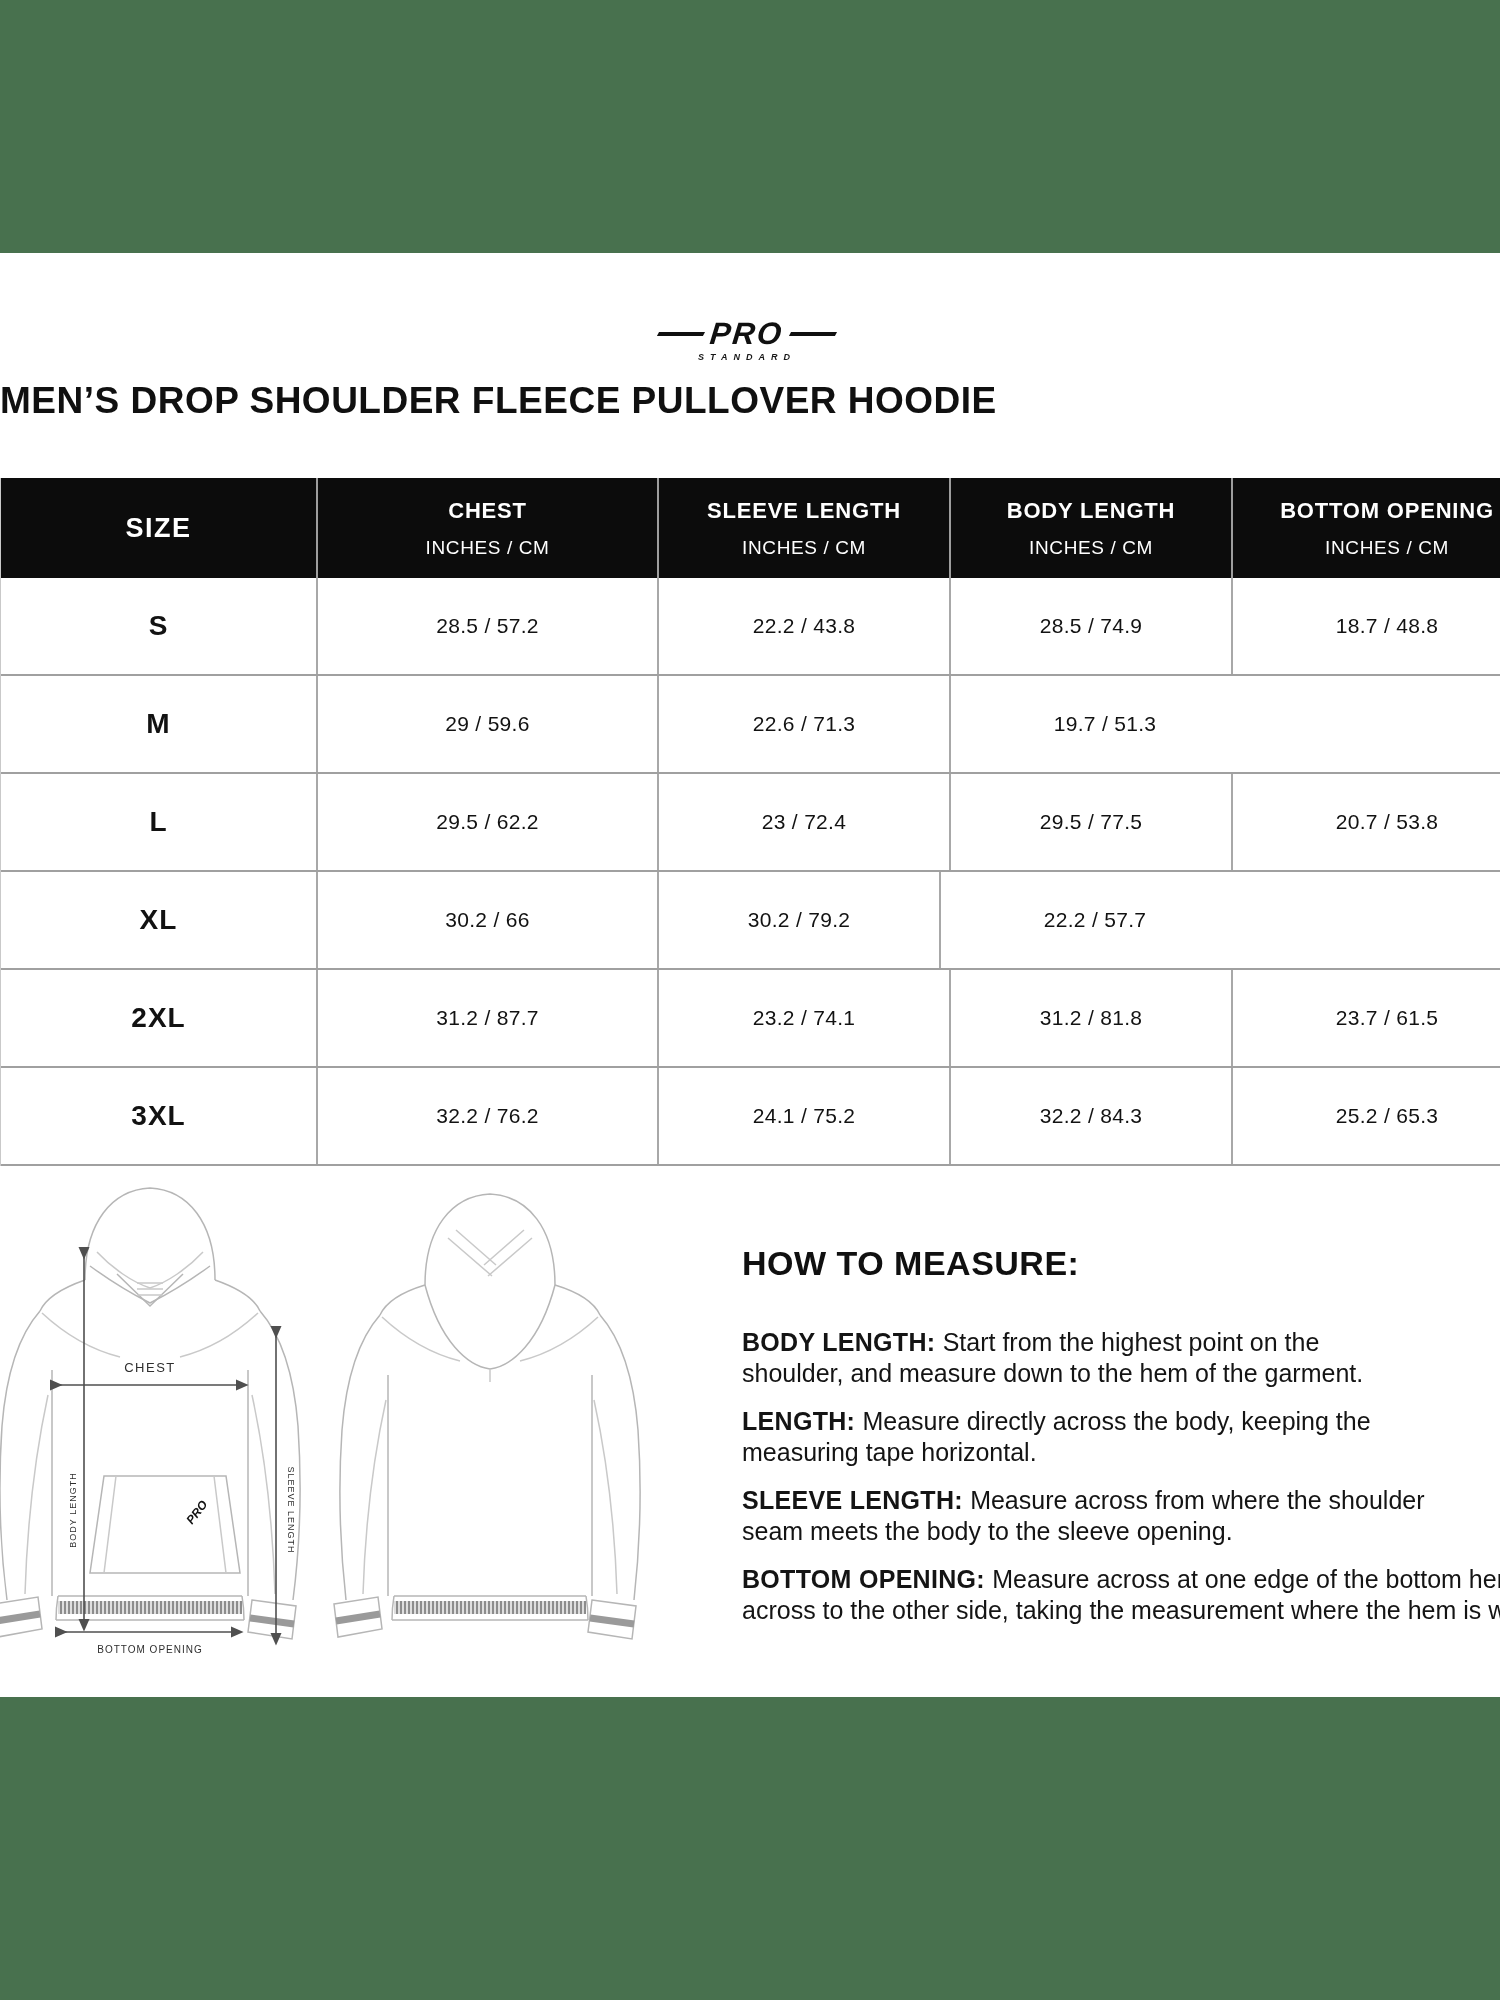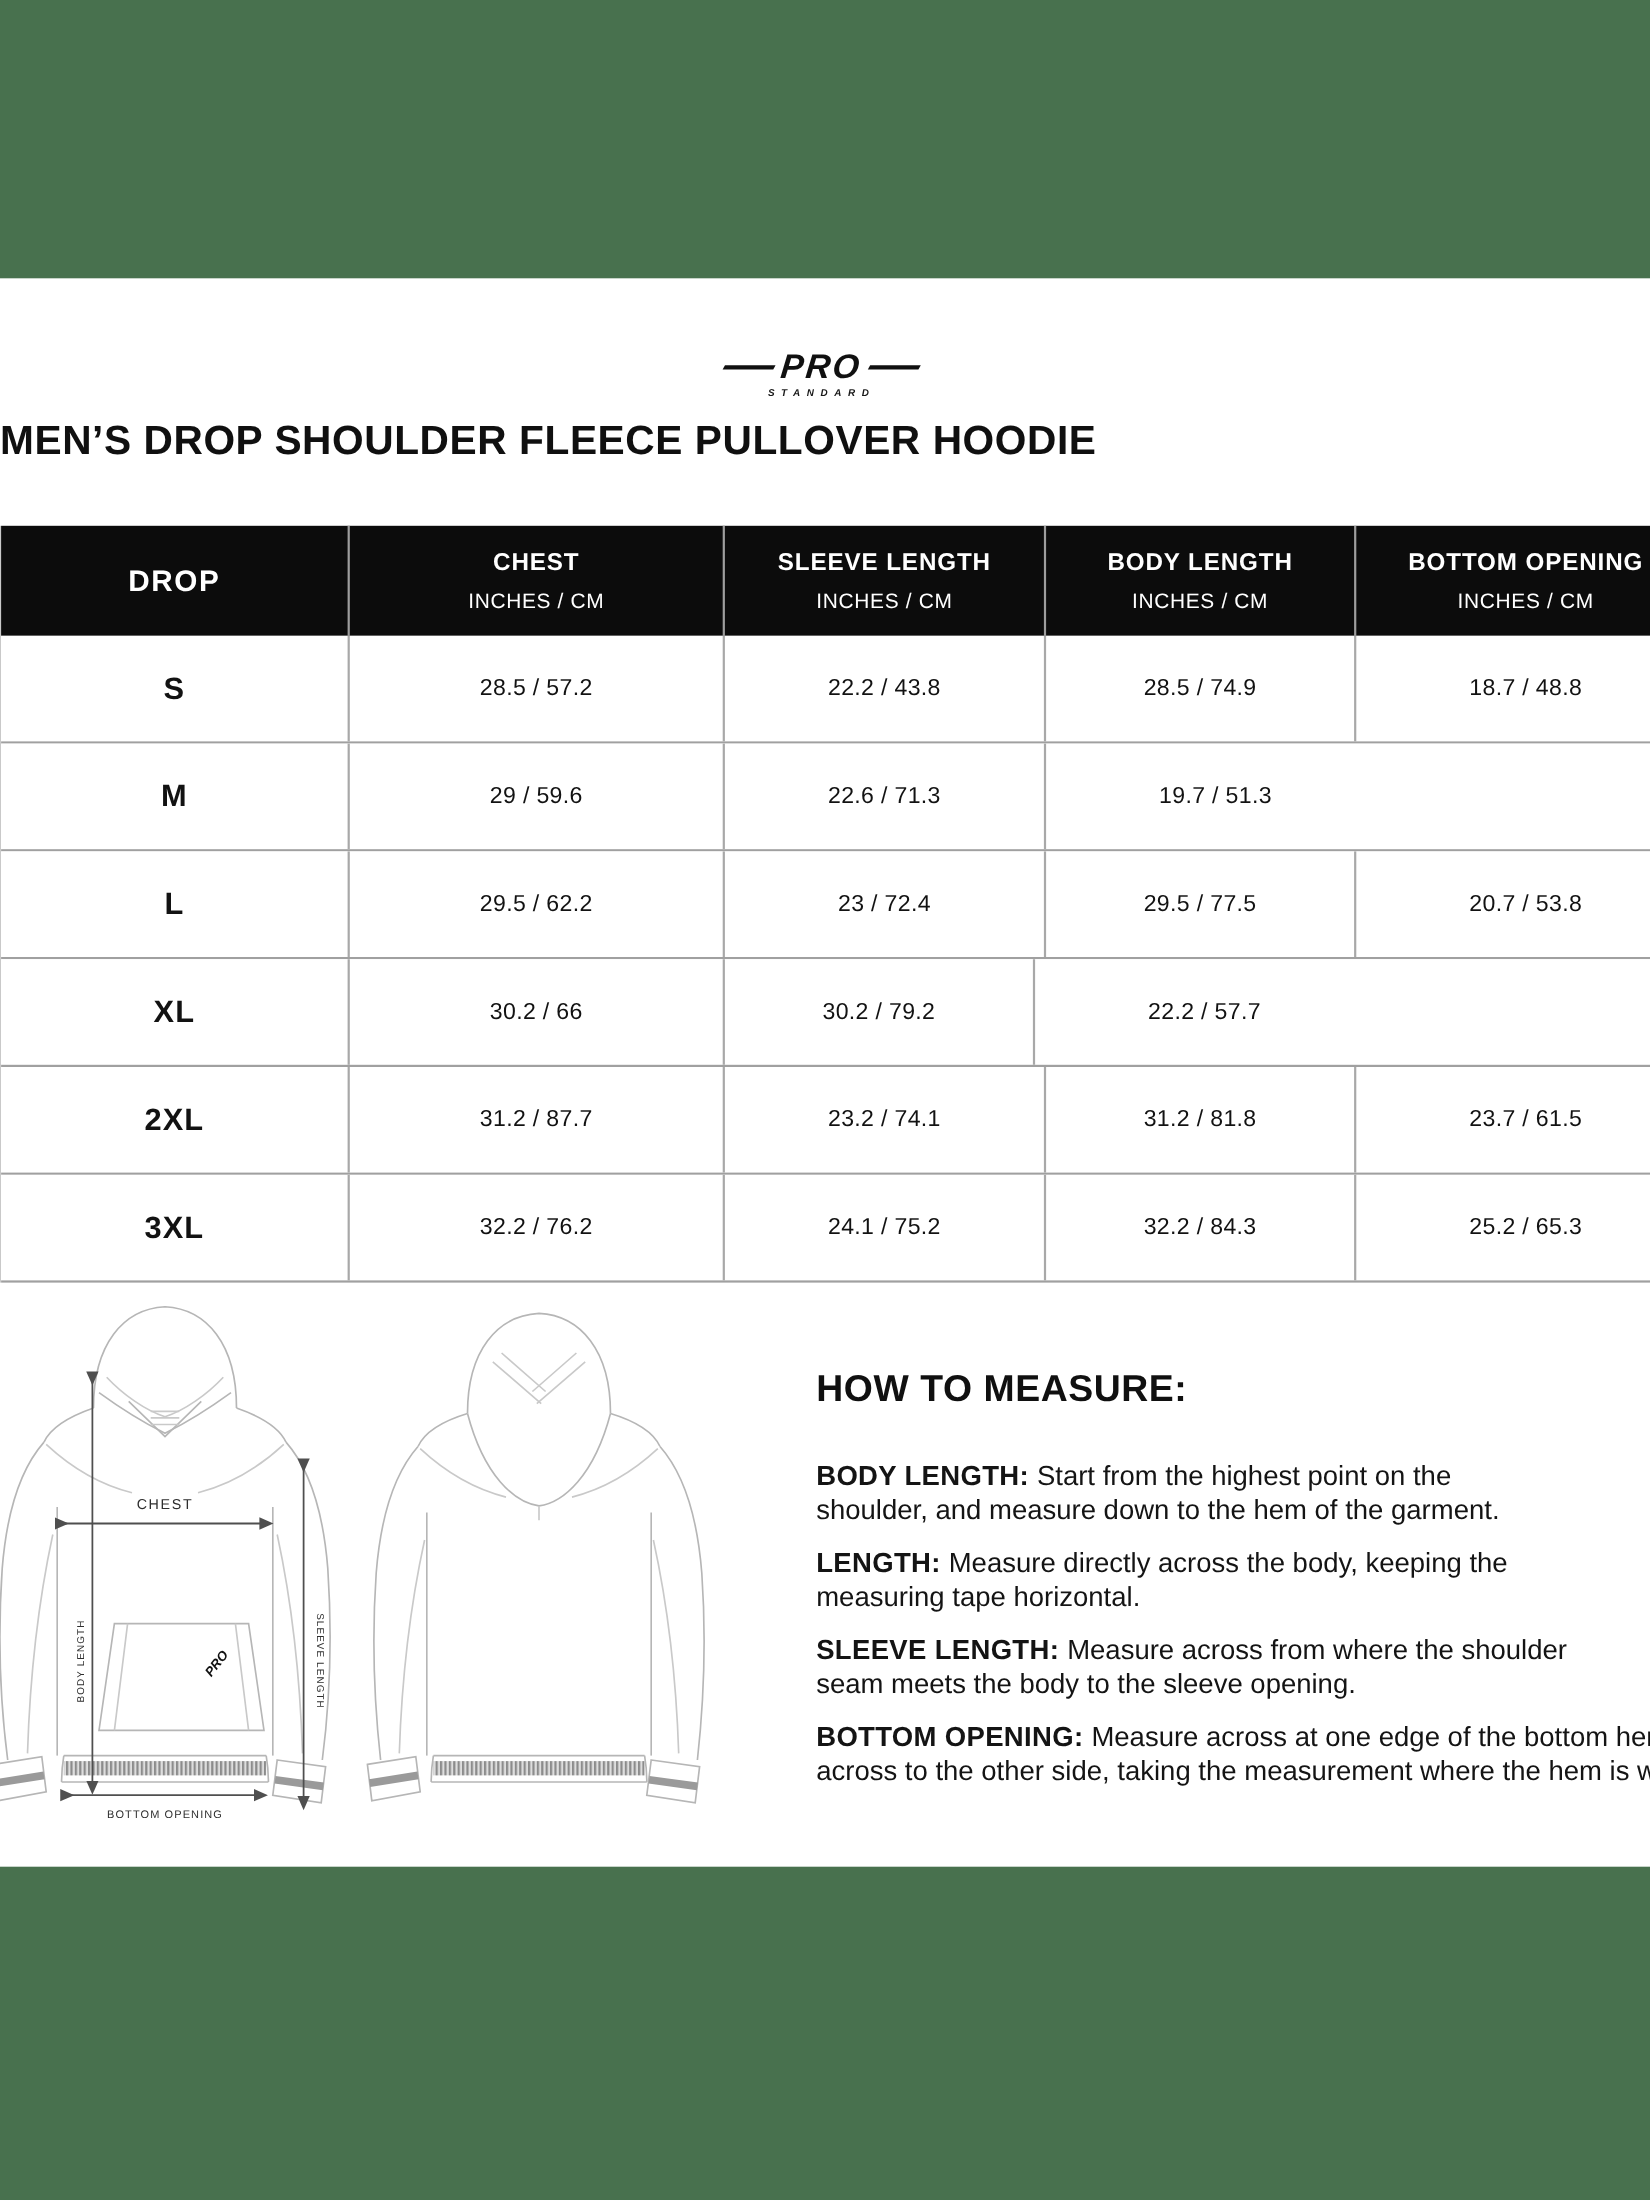--- a/index.html
+++ b/index.html
@@ -82,21 +82,21 @@
     <span class="logo-dash"></span>
   </div>
   <div class="logo-sub">STANDARD</div>
 </div>
 
 <div class="page-title">MEN’S DROP SHOULDER FLEECE PULLOVER HOODIE</div>
 
 <div class="chart">
   <div class="chart-header">
       <div class="cell c0">
-        <div class="size-title">DROP</div>
+        <div class="size-title">SIZE</div>
       </div>
       <div class="cell c1">
         <div class="col-title">CHEST</div>
         <div class="col-sub">INCHES / CM</div>
       </div>
       <div class="cell c2">
         <div class="col-title">SLEEVE LENGTH</div>
         <div class="col-sub">INCHES / CM</div>
       </div>
       <div class="cell c3">

